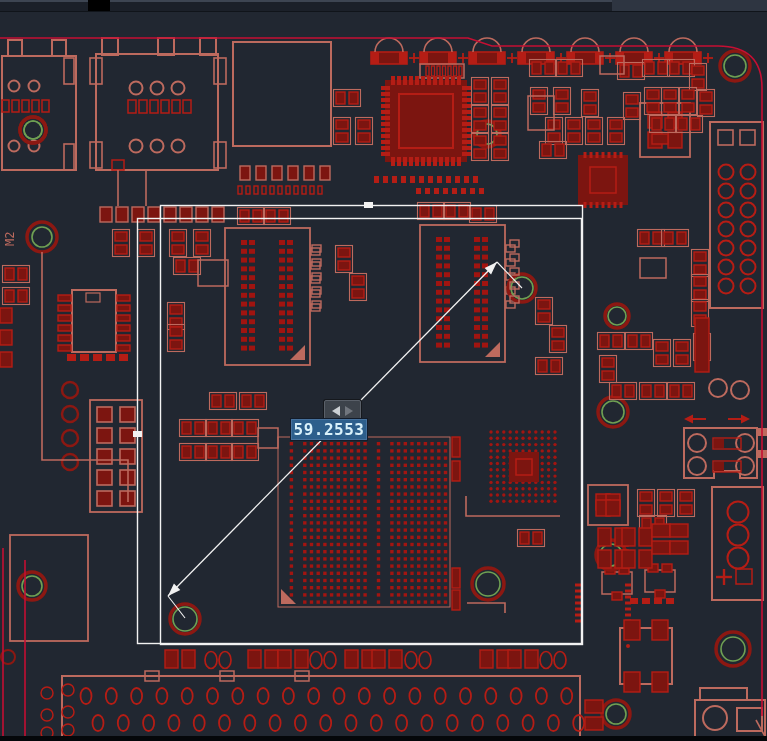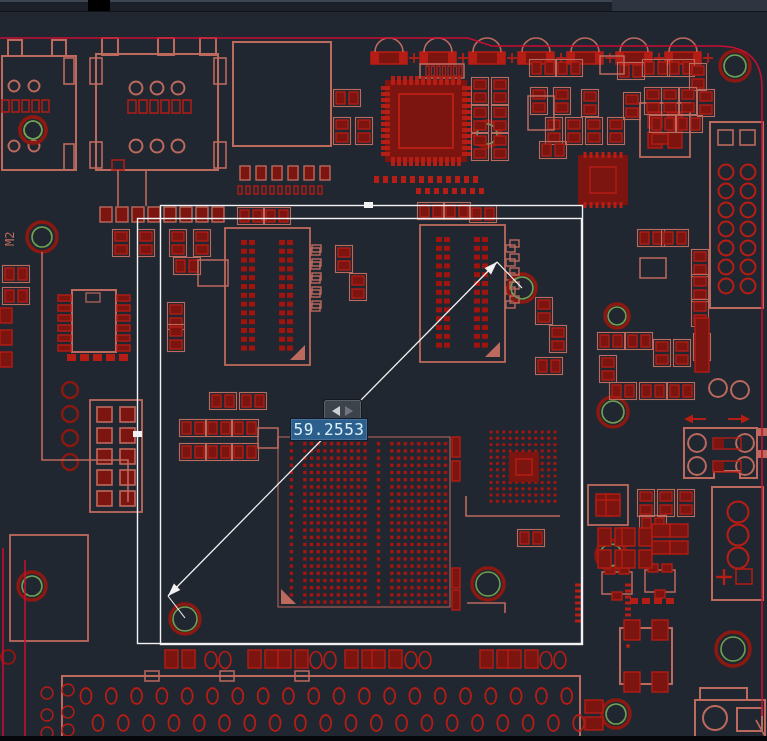--- a/index.html
+++ b/index.html
@@ -14,21 +14,21 @@
   svg.board{position:absolute;left:0;top:0;}
   .dyn-widget{position:absolute;left:324px;top:400px;width:37px;height:21px;background:#3d434b;
               border:1px solid #5a6069;border-radius:2px;box-shadow:0 0 0 1px #15181d;
               display:flex;align-items:center;justify-content:center;gap:5px;box-sizing:border-box;}
   .tri-left{width:0;height:0;border-top:5px solid transparent;border-bottom:5px solid transparent;
             border-right:8px solid #ccd0d4;}
   .tri-right{width:0;height:0;border-top:5px solid transparent;border-bottom:5px solid transparent;
              border-left:8px solid #71767e;}
   .dyn-input{position:absolute;left:291px;top:419px;width:76px;height:21px;background:#7dd3fc;
              border:1px solid #46719d;box-shadow:0 0 0 1px #131c2a;box-sizing:border-box;
-             display:flex;align-items:center;justify-content:center;}
+             display:flex;align-items:center;justify-content:center;font-weight:bold;}
   .dyn-input .val{background:#2d5f8c;color:#d9f1fa;font-family:"DejaVu Sans Mono",monospace;
                   font-size:16px;line-height:19px;letter-spacing:0.5px;padding:0 2px;}
 </style>
 </head>
 <body>
 
 <div class="stage">
   <svg class="board" width="767" height="741" viewBox="0 0 767 741">
     <g id="board-g">
         <g>

